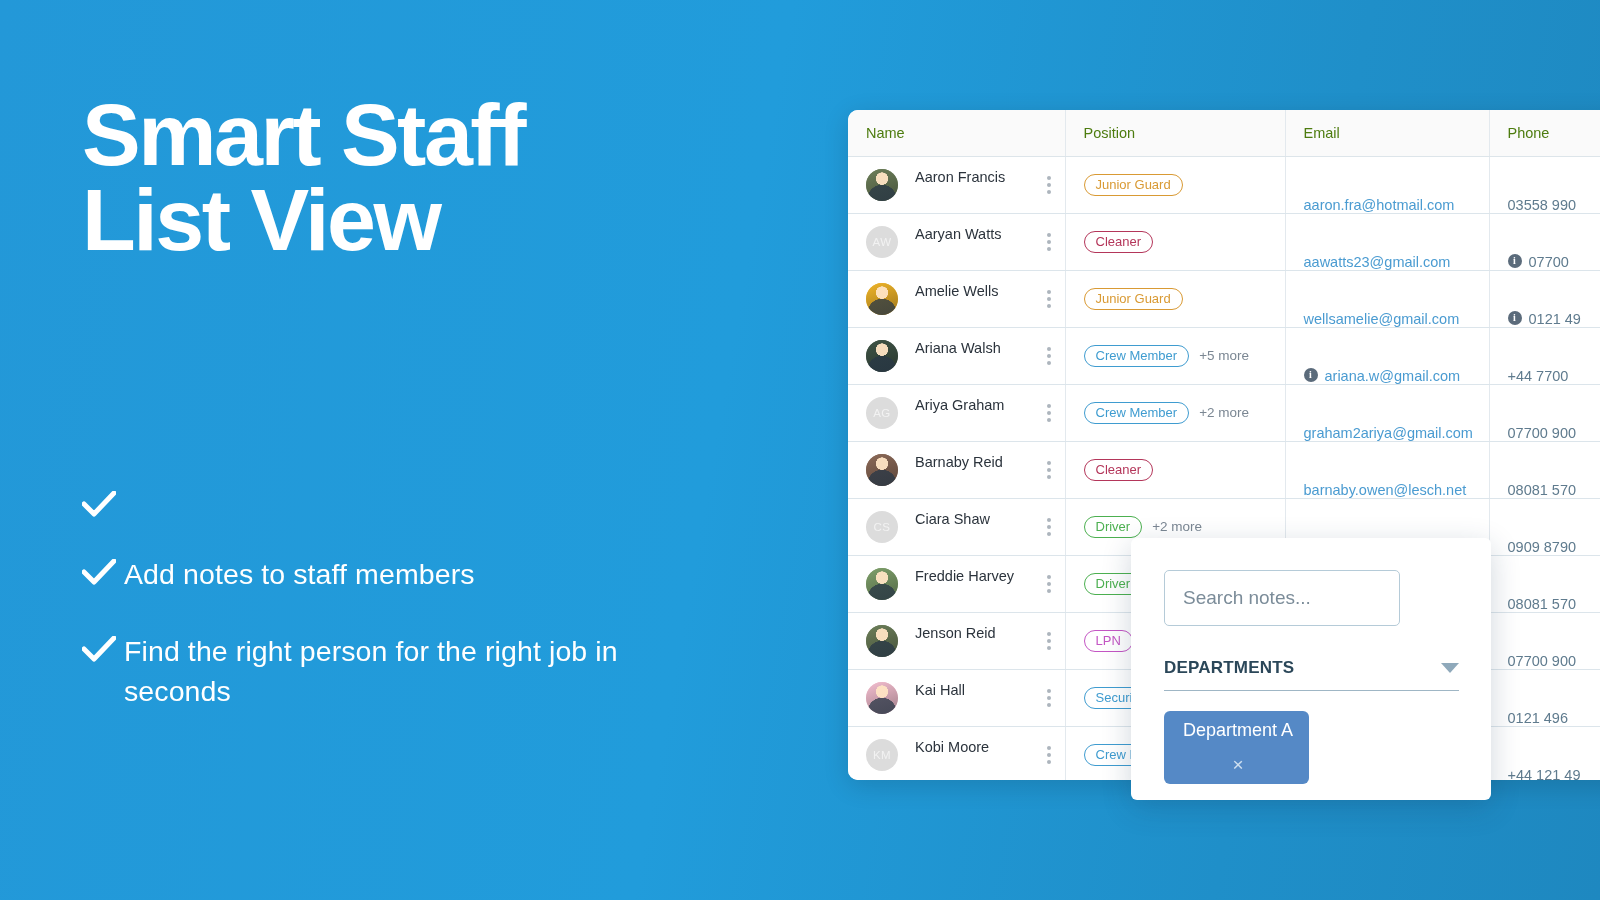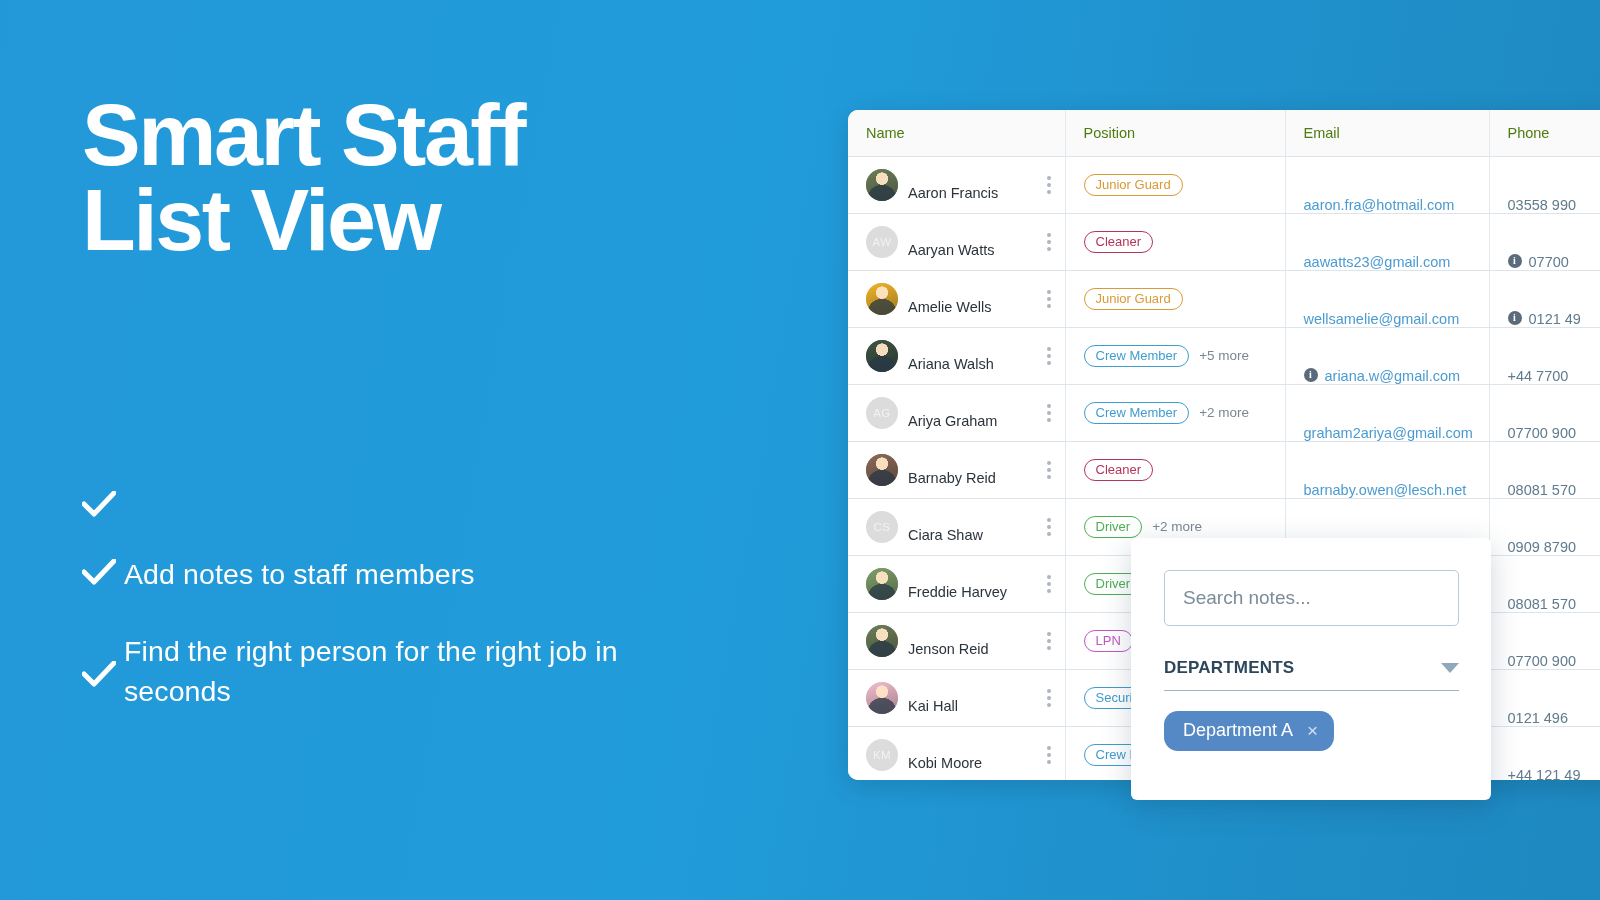--- a/index.html
+++ b/index.html
@@ -33,21 +33,21 @@
   .bullets {
     position: absolute;
     top: 487px; left: 0;
     width: 600px;
   }
   .bullet {
     display: flex;
     align-items: flex-start;
     margin-bottom: 38px;
   }
-  .bullet:last-child { margin-bottom: 4px; align-items: center; }
+  .bullet:last-child { margin-bottom: 4px; }
   .check-icon {
     flex: 0 0 auto;
     width: 42px;
     display: block;
     color: #ffffff;
     padding-top: 4px;
   }
   .check-icon svg { display: block; }
   .bullet-text {
     font-size: 28.5px;
@@ -96,21 +96,21 @@
     vertical-align: middle;
     font-size: 14.5px;
     color: #2d3640;
     background: #ffffff;
   }
   .tbl tbody td:last-child { border-right: none; }
   .tbl tbody tr:last-child td { border-bottom: none; }
 
   
   .name-cell { position: relative; }
-  .name-inner { display: flex; align-items: flex-end; gap: 10px; }
+  .name-inner { display: flex; align-items: flex-start; gap: 17px; }
   .avatar {
     width: 32px; height: 32px; border-radius: 50%;
     flex: 0 0 auto;
     display: flex; align-items: center; justify-content: center;
     font-size: 11.5px; color: #ffffff; letter-spacing: 0.4px;
     overflow: hidden;
     position: relative;
   }
   .avatar.initials { background: #dcdcdc; color: #f2f2f2; }
   .avatar .ph { position: absolute; inset: 0; }
@@ -152,21 +152,21 @@
   .notes-popup {
     position: absolute;
     left: 1131px; top: 538px;
     width: 360px; height: 262px;
     background: #ffffff;
     border-radius: 6px;
     box-shadow: 0 8px 30px rgba(20,50,80,0.20);
     padding: 32px 33px 0 33px;
   }
   .notes-search {
-    width: 295px; height: 56px;
+    width: 236px; height: 56px;
     border: 1px solid #b5cbd8;
     border-radius: 5px;
     background: #fff;
     font-size: 19px;
     color: #6a7d8c;
     padding: 0 18px;
     font-family: "Liberation Sans", sans-serif;
     outline: none;
   }
   .notes-search::placeholder { color: #7b8c99; }
@@ -179,23 +179,24 @@
   }
   .dept-label {
     font-size: 17px; font-weight: 700; color: #2b4759; letter-spacing: 0.2px;
   }
   .caret { width: 0; height: 0; border-left: 9px solid transparent; border-right: 9px solid transparent; border-top: 10px solid #8fa9bb; }
   .dept-tag {
     margin-top: 20px;
     display: inline-flex; align-items: center; gap: 14px;
     background: #5589c6;
     color: #ffffff;
-    border-radius: 14px;
+    border-radius: 6px;
     padding: 9px 16px 10px 19px;
     font-size: 18px;
+    flex-direction: column;
   }
   .dept-tag .x { color: #cfe0f0; font-size: 19px; line-height: 1; cursor: pointer; }
 </style>
 </head>
 <body>
 
 <div class="left-panel">
   <h1 class="headline">Smart Staff
 List View</h1>
 

